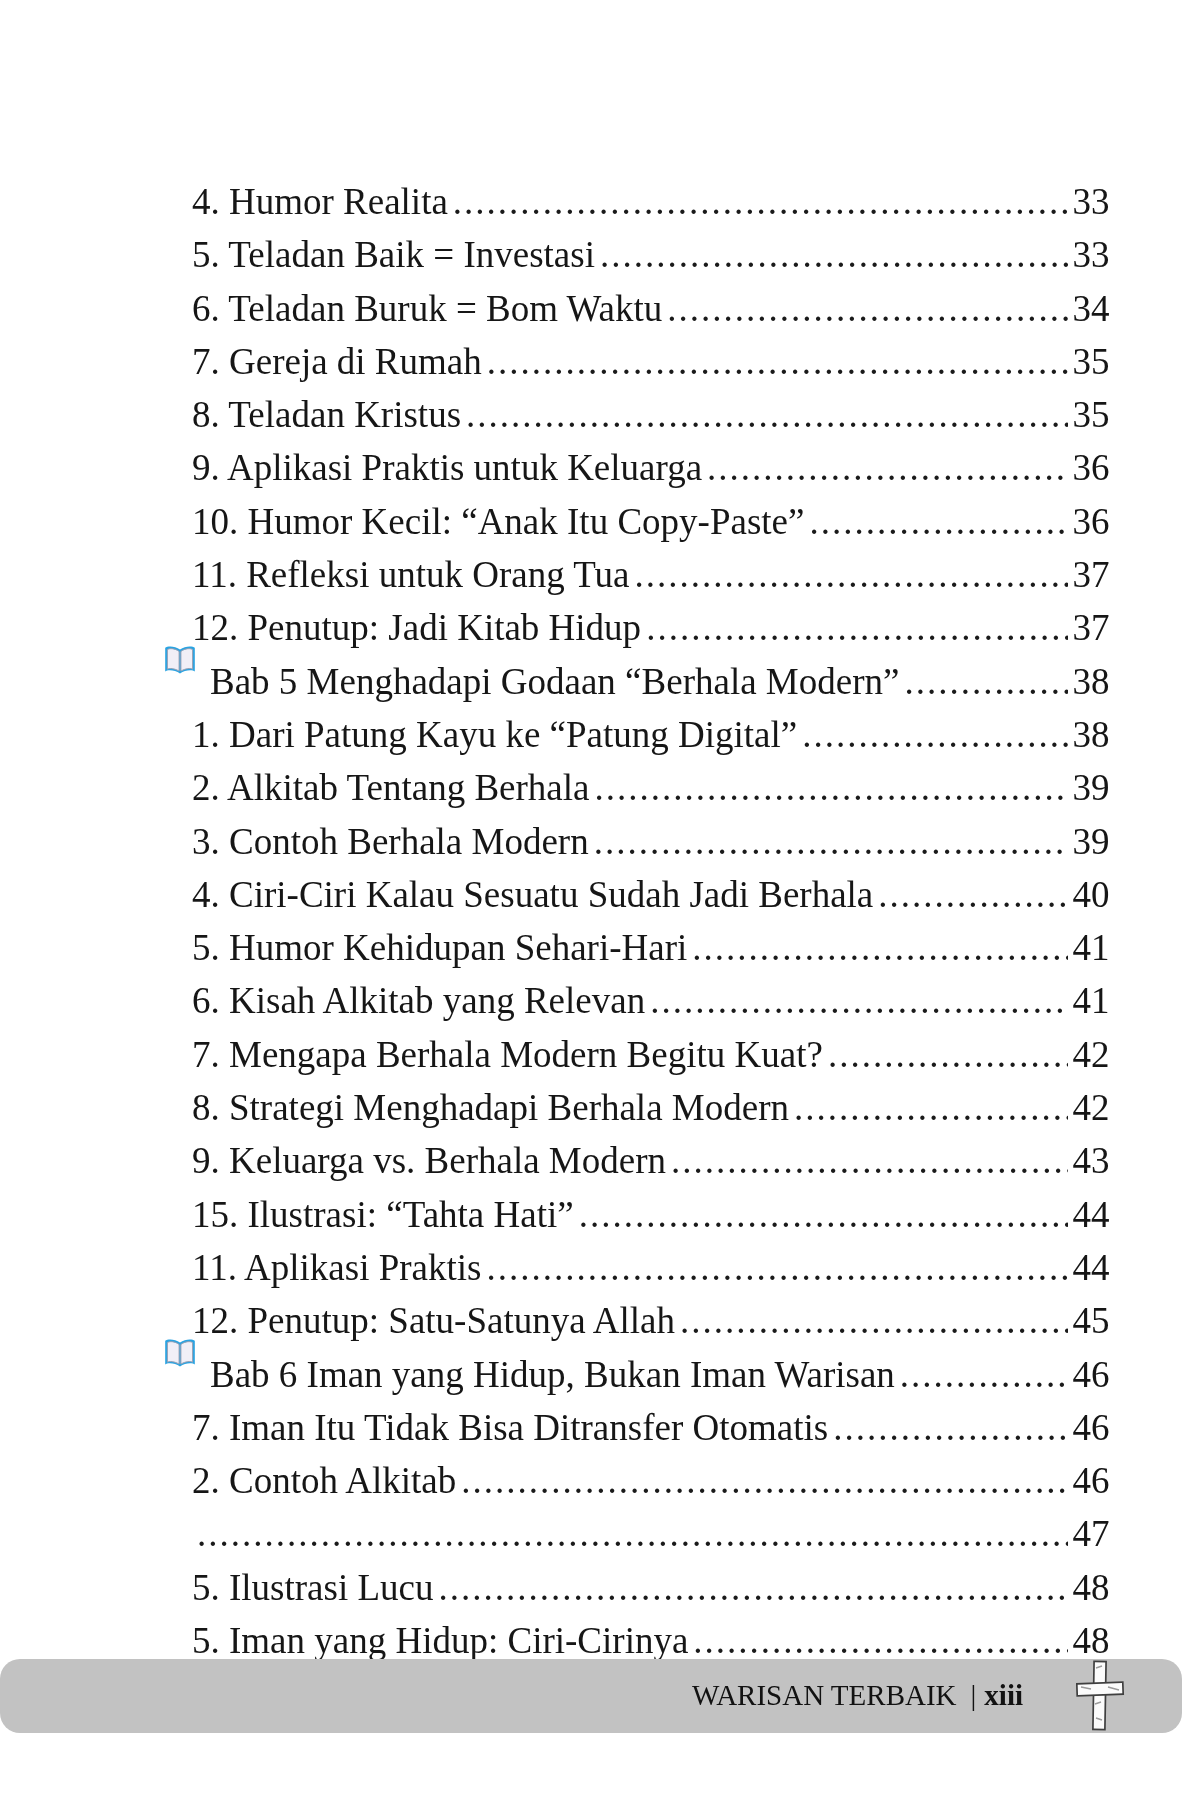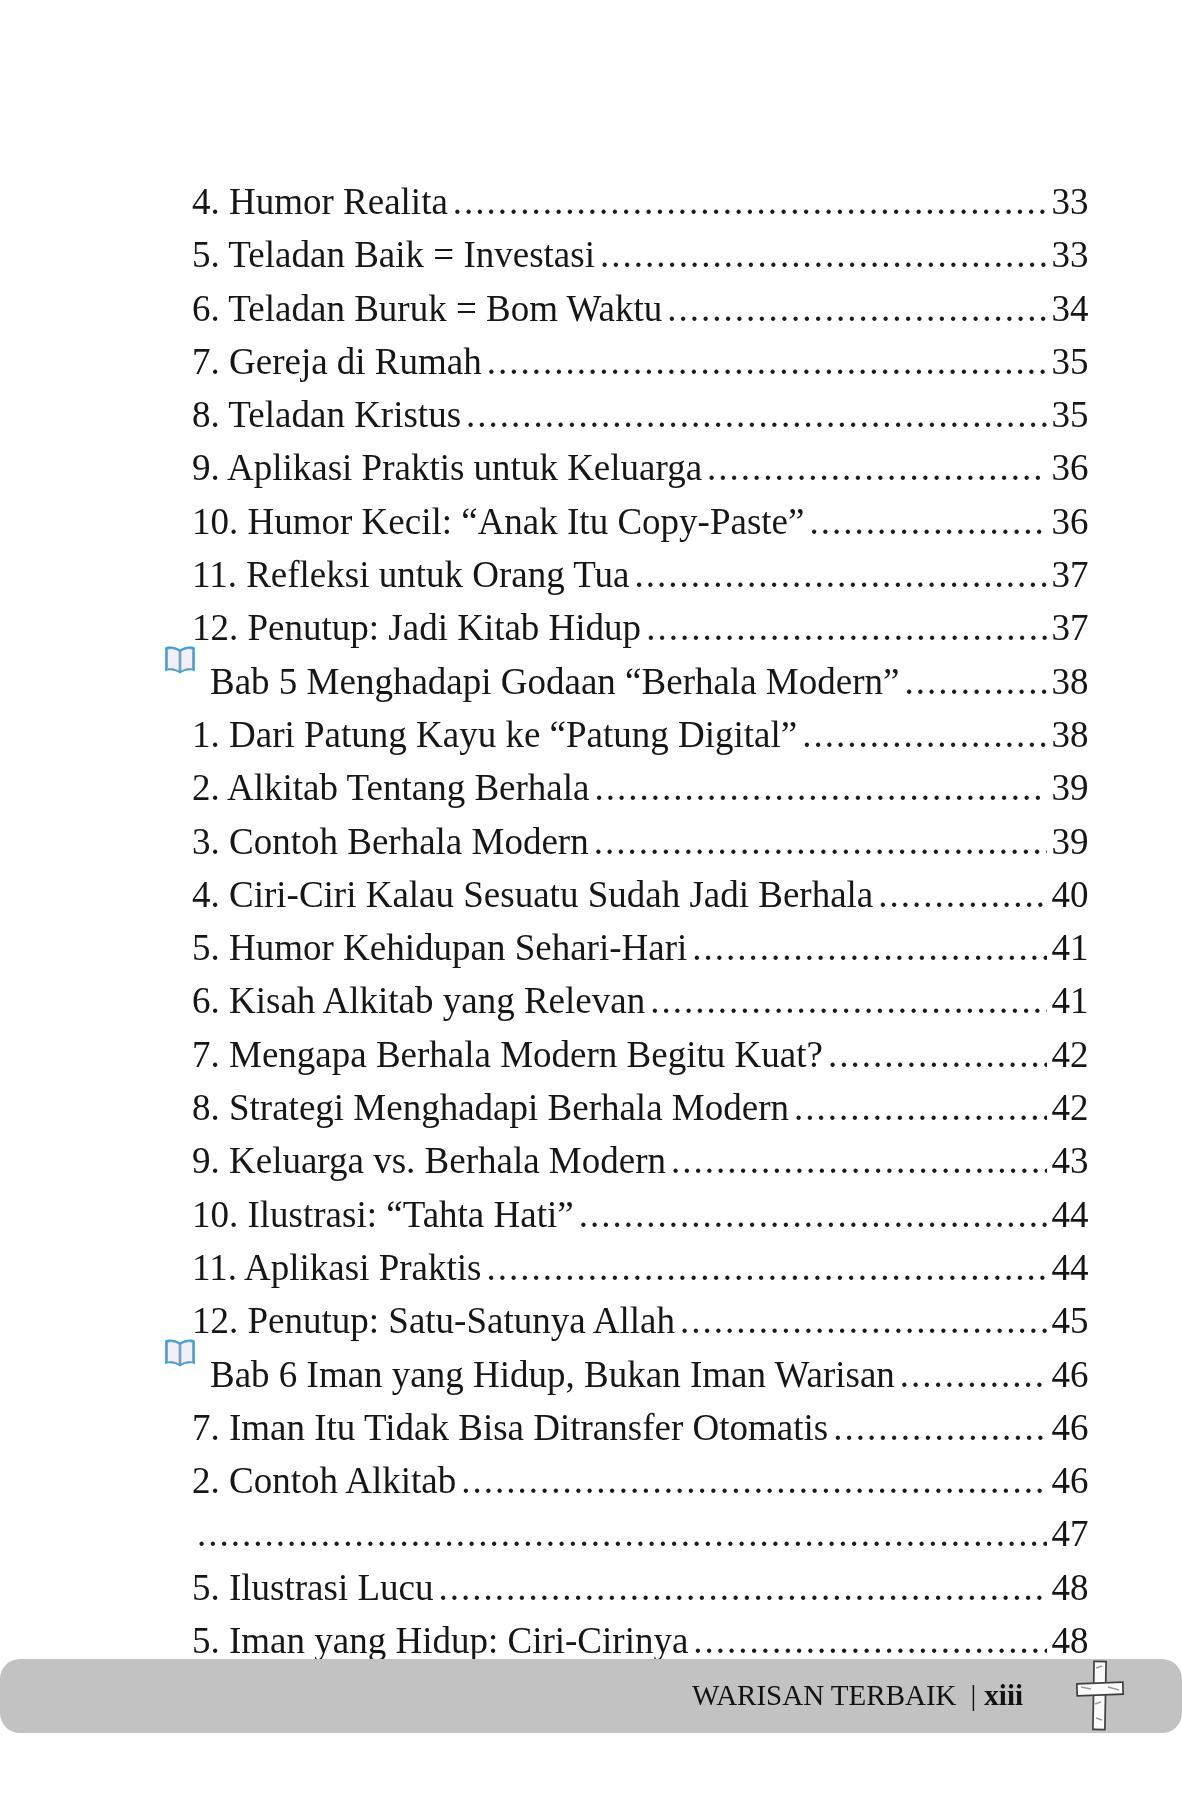--- a/index.html
+++ b/index.html
@@ -16,21 +16,21 @@
     position: absolute;
     top: 149px;
     left: 0;
     right: 0;
   }
   .toc-row {
     display: flex;
     align-items: baseline;
     height: 53.3px;
     padding-left: 192px;
-    padding-right: 89px;
+    padding-right: 68px;
     font-size: 37px;
     white-space: nowrap;
   }
   .toc-row.chapter { padding-left: 163px; }
   .book-icon {
     flex: none;
     width: 34px;
     height: 31px;
     margin-right: 13px;
     align-self: center;
@@ -202,21 +202,21 @@
     <span class="pagenum">42</span>
   </div>
       <div class="toc-row">
 
     <span class="label">9. Keluarga vs. Berhala Modern</span>
     <span class="leader">............................................................................................................................................................................................................................</span>
     <span class="pagenum">43</span>
   </div>
       <div class="toc-row">
 
-    <span class="label">10. Ilustrasi: “Tahta Hati”</span>
+    <span class="label">15. Ilustrasi: “Tahta Hati”</span>
     <span class="leader">............................................................................................................................................................................................................................</span>
     <span class="pagenum">44</span>
   </div>
       <div class="toc-row">
 
     <span class="label">11. Aplikasi Praktis</span>
     <span class="leader">............................................................................................................................................................................................................................</span>
     <span class="pagenum">44</span>
   </div>
       <div class="toc-row">

